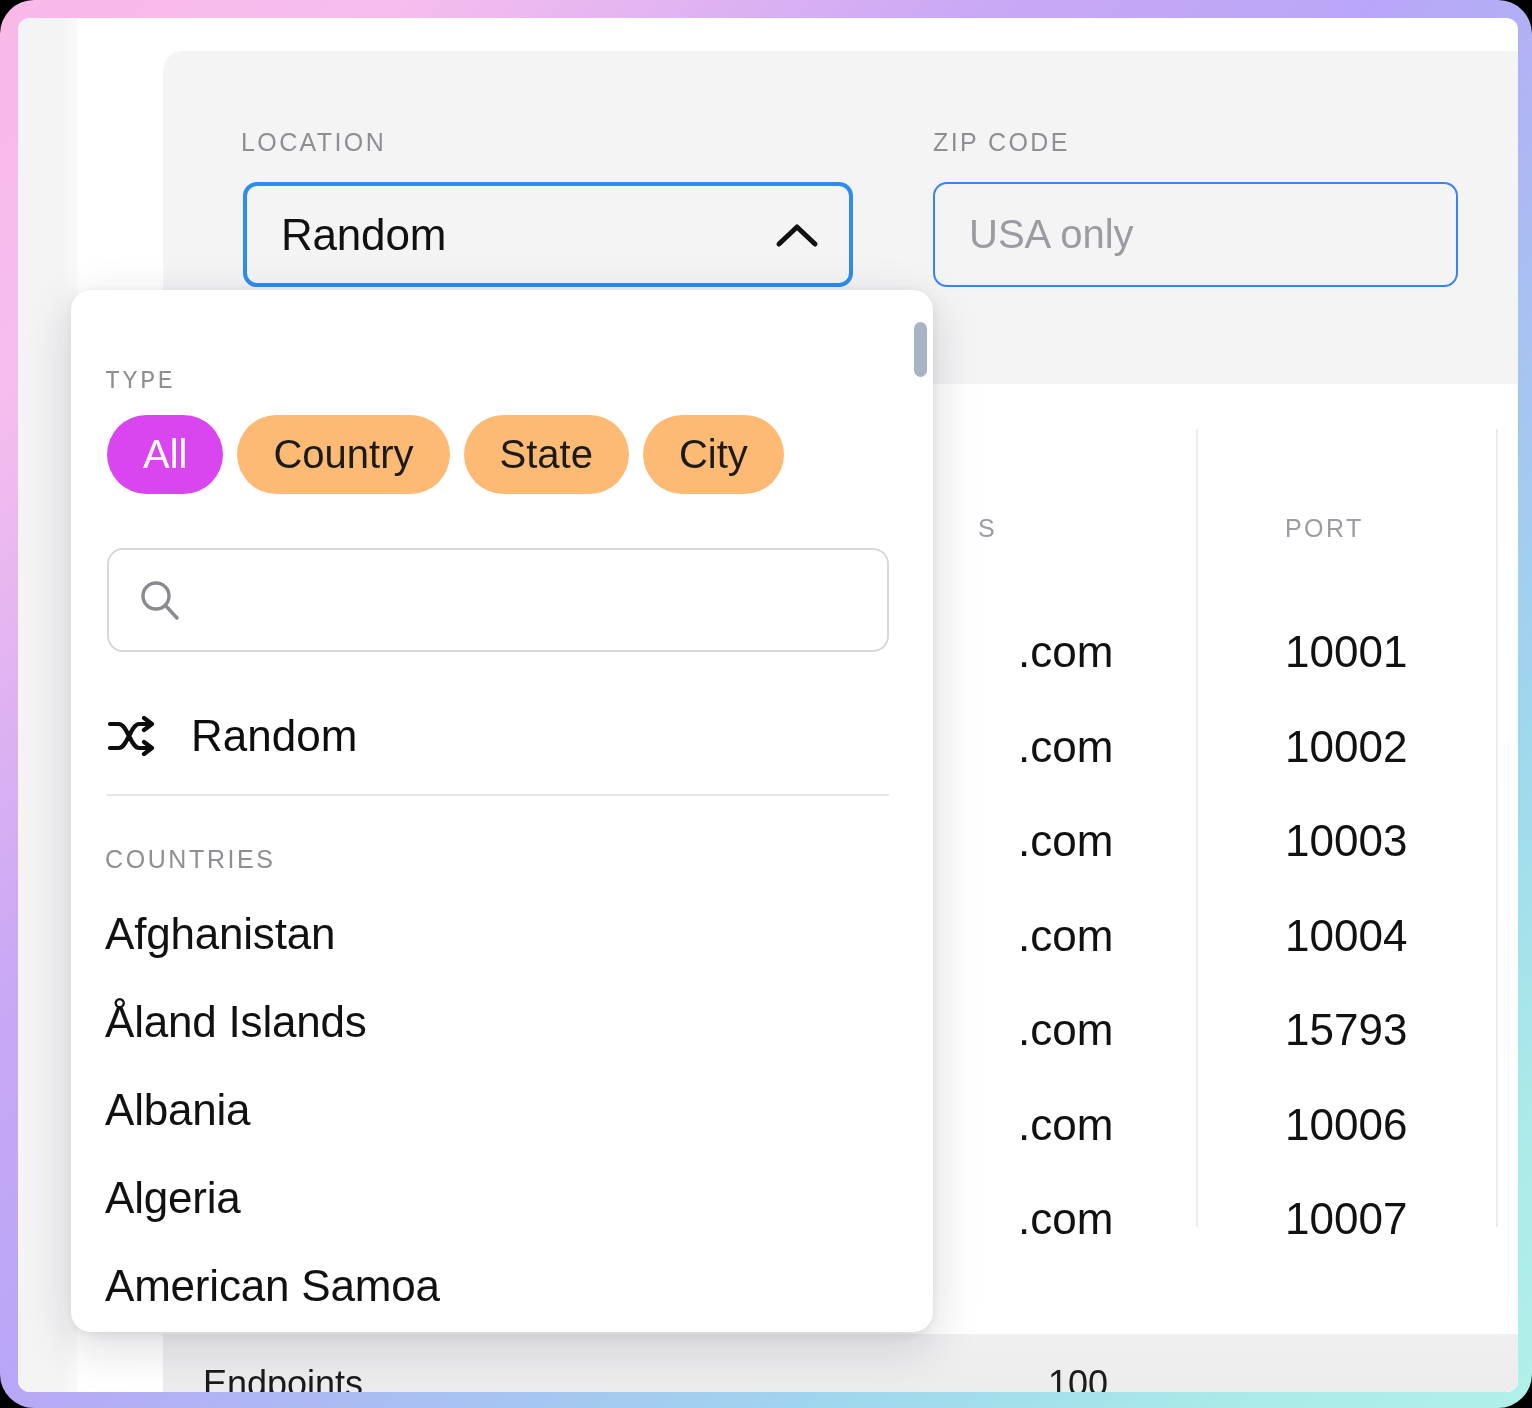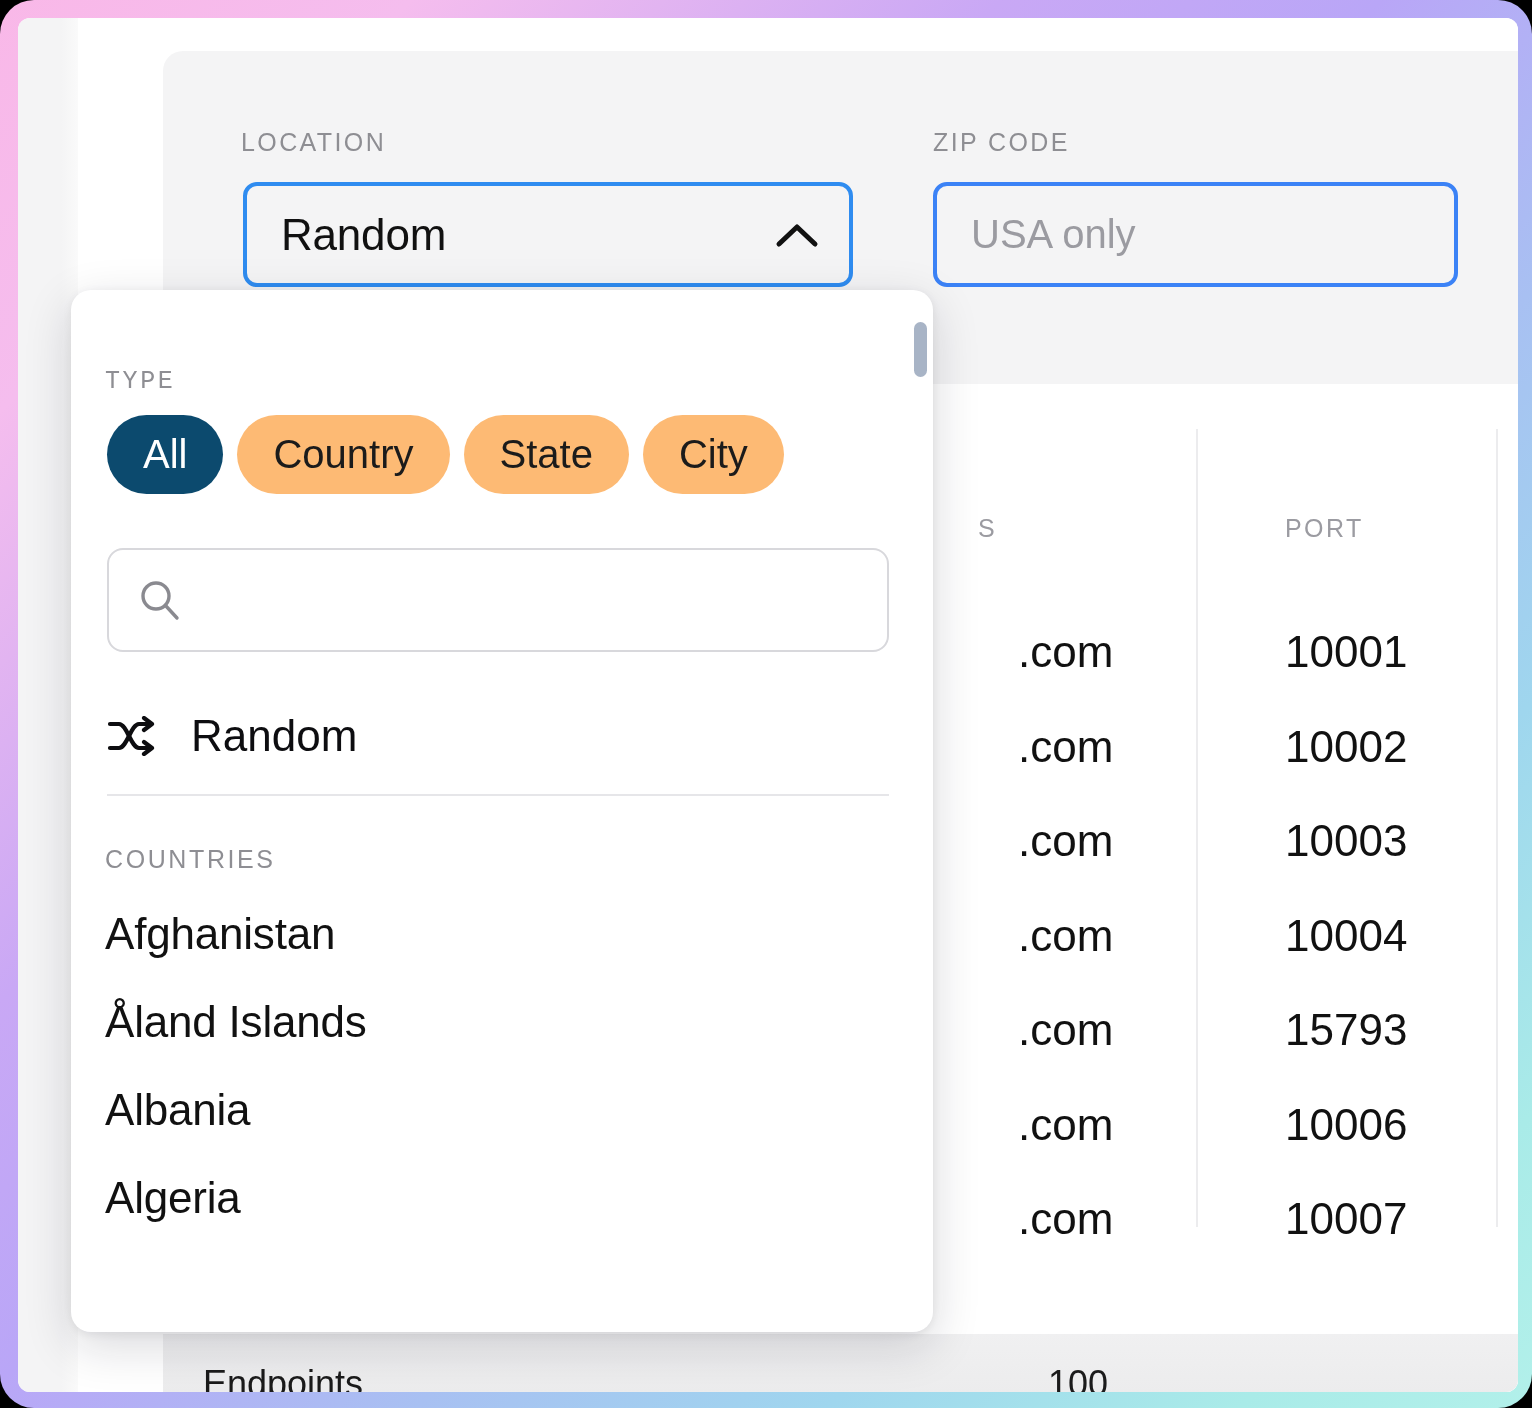--- a/index.html
+++ b/index.html
@@ -62,21 +62,21 @@
     cursor: pointer;
   }
   .select-value { font-size: 44px; color: #111; letter-spacing: -0.2px; }
   .chev { width: 44px; height: 26px; position: relative; flex: none; }
   .chev svg { display:block; }
 
   .zip-input {
     position: absolute; left: 770px; top: 131px;
     width: 525px; height: 105px;
     background: #f4f4f5;
-    border: 4px solid #3b82f6;
+    border: 2px solid #3b82f6;
     border-radius: 14px;
     font-size: 40px; color: #111;
     padding: 0 34px;
     font-family: "Liberation Sans", sans-serif;
     outline: none;
   }
   .zip-input::placeholder { color: #9b9ba1; }
 
   
   #table {
@@ -130,21 +130,21 @@
   #countries-label { top: 555px; }
 
   #pills { position: absolute; left: 36px; top: 125px; display: flex; gap: 14px; }
   .pill {
     height: 79px; border-radius: 40px;
     display: flex; align-items: center; justify-content: center;
     padding: 0 36px;
     font-size: 40px; color: #1b1b1b;
     background: #fdba74; cursor: pointer; white-space: nowrap;
   }
-  .pill.active { background: #0c4a6e; color: #fff; }
+  .pill.active { background: #d946ef; color: #fff; }
 
   #search-wrap {
     position: absolute; left: 36px; top: 258px;
     width: 782px; height: 104px;
     border: 2px solid #d8d8dc; border-radius: 16px;
     display: flex; align-items: center; padding: 0 28px;
     background: #fff;
   }
   #search-icon { flex: none; width: 46px; height: 46px; margin-right: 14px; }
   #search-input {
@@ -270,17 +270,18 @@
 
       <div id="dd-divider"></div>
 
       <div class="dd-section-label" id="countries-label">COUNTRIES</div>
 
       <div id="country-list">
           <div class="country-item">Afghanistan</div>
           <div class="country-item">Åland Islands</div>
           <div class="country-item">Albania</div>
           <div class="country-item">Algeria</div>
+          <div class="country-item">American Samoa</div>
         </div>
     </div>
 
   </div>
 </div>
 
 </body></html>

